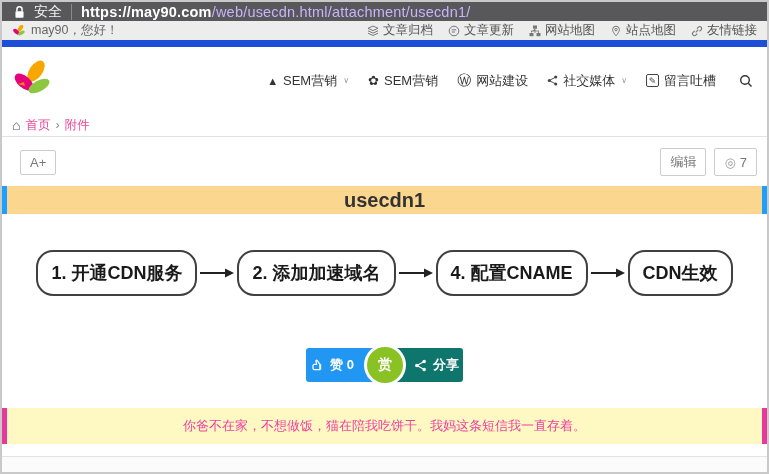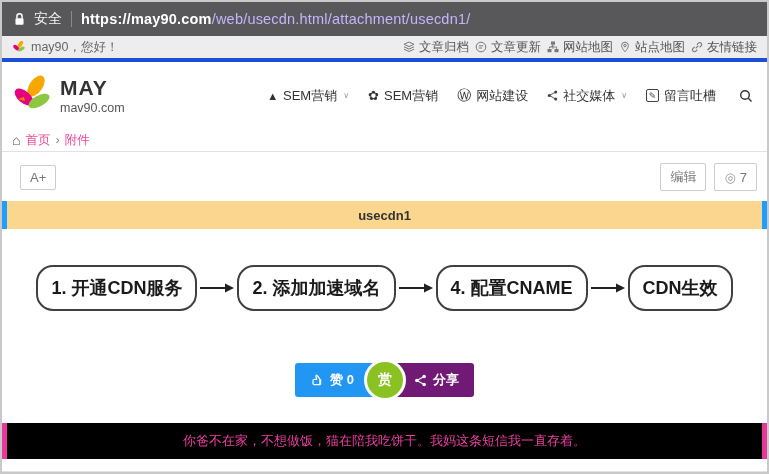--- a/index.html
+++ b/index.html
@@ -5,37 +5,37 @@
   * { margin:0; padding:0; box-sizing:border-box; }
   html,body { background:#fff; }
   body { font-family:"Liberation Sans","DejaVu Sans",sans-serif; width:769px; height:474px; }
   .window {
     width:769px; height:474px; border:2px solid #c9c9c9; background:#fff;
     display:flex; flex-direction:column; overflow:hidden;
   }
 
   
   .addressbar {
-    height:34px; background:#58585a; display:flex; align-items:center;
+    height:19px; background:#58585a; display:flex; align-items:center;
     padding:0 12px; gap:9px; flex:0 0 auto;
   }
   .addressbar .sec { color:#f2f2f2; font-size:14px; }
   .addressbar .divider { width:1px; height:16px; background:#8a8a8a; }
   .addressbar .url { font-size:14.5px; letter-spacing:.2px; white-space:nowrap; }
   .addressbar .url .host { color:#ffffff; font-weight:bold; }
   .addressbar .url .path { color:#c4b5fd; }
 
   
   .userbar {
-    height:26px; background:#ededed; border-bottom:4px solid #1d4ed8;
+    height:26px; background:#ededed; border-bottom:7px solid #1d4ed8;
     display:flex; align-items:center; justify-content:space-between;
     padding:0 10px; flex:0 0 auto; font-size:12.5px; color:#666;
   }
   .userbar .left { display:flex; align-items:center; gap:5px; }
-  .userbar .links { display:flex; align-items:center; gap:6px; }
+  .userbar .links { display:flex; align-items:center; gap:15px; }
   .userbar .links a { display:flex; align-items:center; gap:4px; color:#555; text-decoration:none; cursor:pointer; }
   .mini-ic { width:12px; height:12px; display:inline-block; }
   .mini-ic svg { display:block; }
 
   
   .siteheader {
     height:67px; background:#fff; display:flex; align-items:center;
     justify-content:space-between; padding:0 14px 0 10px; flex:0 0 auto;
   }
   .logo { display:flex; align-items:center; gap:8px; cursor:pointer; }
@@ -65,51 +65,51 @@
     border:1px solid #ccc; background:#fff; color:#777; font-size:13px;
     padding:4px 9px; border-radius:2px; cursor:pointer; display:inline-flex; align-items:center; gap:4px;
     font-family:inherit;
   }
   .toolbar .right { display:flex; gap:8px; }
   .eye-glyph { font-size:13px; color:#999; }
 
   .article-title {
     height:28px; background:#fbd68f; border-left:5px solid #1e9fff; border-right:5px solid #1e9fff;
     display:flex; align-items:center; justify-content:center;
-    font-size:13px; font-weight:bold; color:#333; flex:0 0 auto;
+    font-size:20px; font-weight:bold; color:#333; flex:0 0 auto;
   }
 
   
   .flow-wrap { padding:36px 0 30px 0; display:flex; justify-content:center; }
   .flow { display:flex; align-items:center; }
   .flow-box {
     border:2px solid #404040; border-radius:17px; background:#fff;
     padding:9px 13px; font-size:18px; font-weight:bold; color:#1a1a1a; white-space:nowrap;
   }
   .flow-arrow { margin:0 2px; display:flex; align-items:center; }
 
   
   .actions { display:flex; align-items:center; justify-content:center; margin-top:18px; }
   .act-btn {
-    border:none; color:#fff; font-size:13px; font-weight:bold; padding:8px 15px;
+    border:none; color:#fff; font-size:13px; font-weight:bold; padding:8px 4px;
     border-radius:3px; display:inline-flex; align-items:center; gap:6px; cursor:pointer;
     font-family:inherit;
   }
   .like-btn { background:#2196f3; padding-right:26px; }
-  .share-btn { background:#701a75; padding-left:24px; }
+  .share-btn { background:#0f766e; padding-left:24px; }
   .reward-btn {
     width:42px; height:42px; border-radius:50%; background:#8ac224; color:#fff;
     border:3px solid #fff; font-size:14px; font-weight:bold; cursor:pointer;
     display:flex; align-items:center; justify-content:center; margin:0 -16px; z-index:2;
     font-family:inherit;
   }
 
   
   .quote {
-    margin-top:22px; background:#000000; border-left:5px solid #e6399b; border-right:5px solid #e6399b;
+    margin-top:22px; background:#fef9c3; border-left:5px solid #e6399b; border-right:5px solid #e6399b;
     padding:9px 20px; text-align:center; color:#ee3fa0; font-size:13px; flex:0 0 auto;
   }
 
   
   .meta {
     margin-top:12px; border-top:1px solid #e3e3e3; background:#fbfbfb;
     padding:12px 10px; font-size:13px; color:#666; flex:1 1 auto;
   }
 </style>
 </head>
@@ -195,24 +195,20 @@
   <div class="siteheader">
     <div class="logo">
       <span>
         <svg width="40" height="38" viewBox="0 0 40 38">
           <ellipse cx="24" cy="11" rx="6.5" ry="12" fill="#f6a800" transform="rotate(35 24 11)"></ellipse>
           <ellipse cx="12" cy="22" rx="6" ry="11" fill="#e6007e" transform="rotate(-50 12 22)"></ellipse>
           <ellipse cx="27" cy="26" rx="5.5" ry="11.5" fill="#8dc63f" transform="rotate(62 27 26)"></ellipse>
           <path d="M6 24l6-2 1 4z" fill="#f08300"></path>
         </svg>
       </span>
-      <span class="logo-text">
-        <div class="t1">MAY</div>
-        <div class="t2">mav90.com</div>
-      </span>
     </div>
     <div class="mainnav">
       <span class="navitem">
         <span class="glyph">▲</span>
         <span>SEM营销</span>
         <span class="caret">∨</span>
       </span>
       <span class="navitem">
         <span class="glyph" style="font-size:13px">✿</span>
         <span>SEM营销</span>

